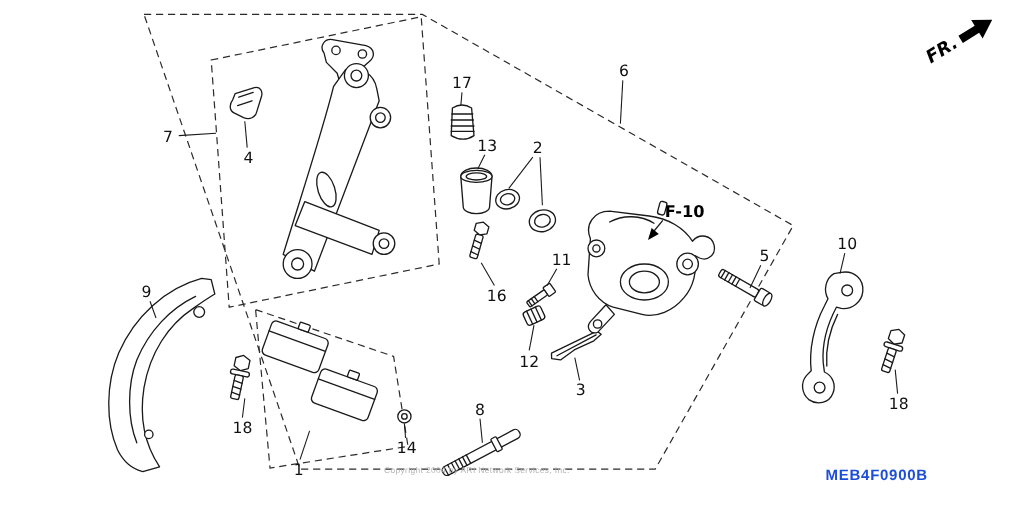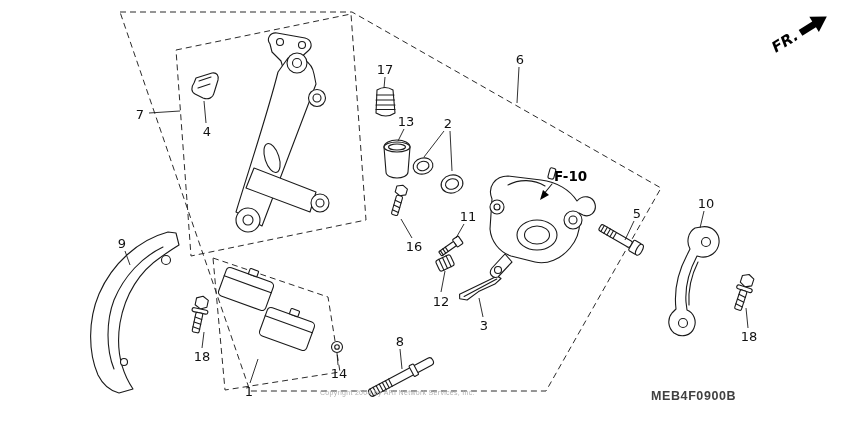--- a/index.html
+++ b/index.html
@@ -6,21 +6,21 @@
   body{width:850px;height:424px;overflow:hidden;font-family:"Liberation Sans",sans-serif;}
   .stage{position:relative;width:850px;height:424px;background:#fff;}
   .stage svg{position:absolute;left:0;top:0;}
   .ln{stroke:#1a1a1a;stroke-width:1.1;fill:none;stroke-linecap:round;stroke-linejoin:round;}
   .wf{stroke:#1a1a1a;stroke-width:1.1;fill:#ffffff;stroke-linejoin:round;}
   .dash{stroke:#2b2b2b;stroke-width:1;fill:none;stroke-dasharray:6 4;}
   .leader{stroke:#1a1a1a;stroke-width:0.9;}
   .callout{font:13px "DejaVu Sans","Liberation Sans",sans-serif;fill:#111;text-anchor:middle;stroke:none;}
   .bold-label{font:bold 13.5px "DejaVu Sans","Liberation Sans",sans-serif;fill:#000;stroke:none;}
   .fr-text{font:italic bold 15px "DejaVu Sans","Liberation Sans",sans-serif;fill:#000;stroke:none;}
-  .code{position:absolute;left:651px;top:389px;font:bold 12.5px "Liberation Sans",sans-serif;letter-spacing:.6px;color:#404040;}
+  .code{position:absolute;left:688px;top:389px;font:bold 12.5px "Liberation Sans",sans-serif;letter-spacing:.6px;color:#1d4ed8;}
   .copyright{position:absolute;left:320px;top:389px;width:220px;font:7px "Liberation Sans",sans-serif;color:#b3b3b3;letter-spacing:.3px;}
 </style>
 </head>
 <body>
 
 <div class="stage">
   <svg viewBox="0 0 850 424" width="850" height="424">
 
     <g>
       <polygon class="dash" points="120,12 352,12 661,188 546,391 250,391"></polygon>

